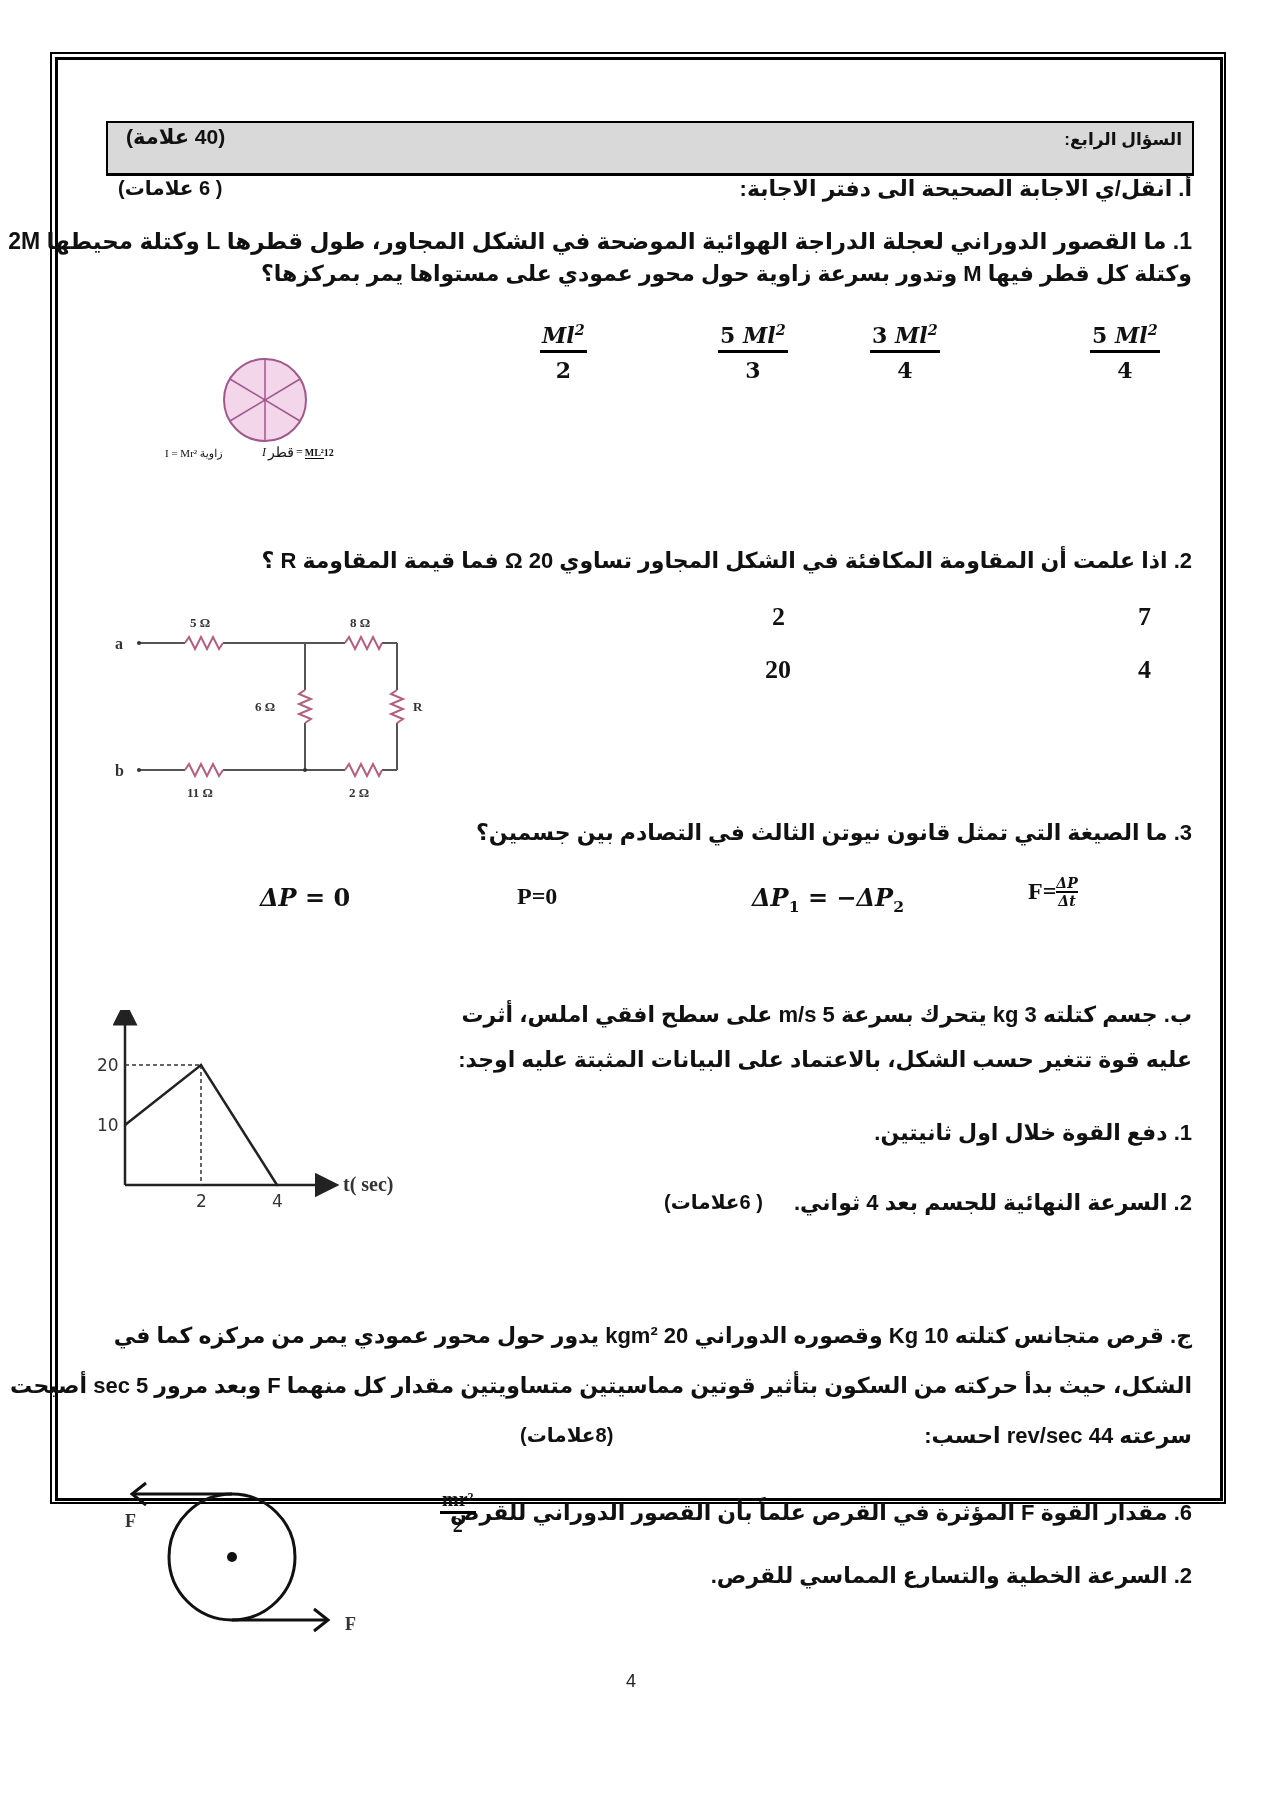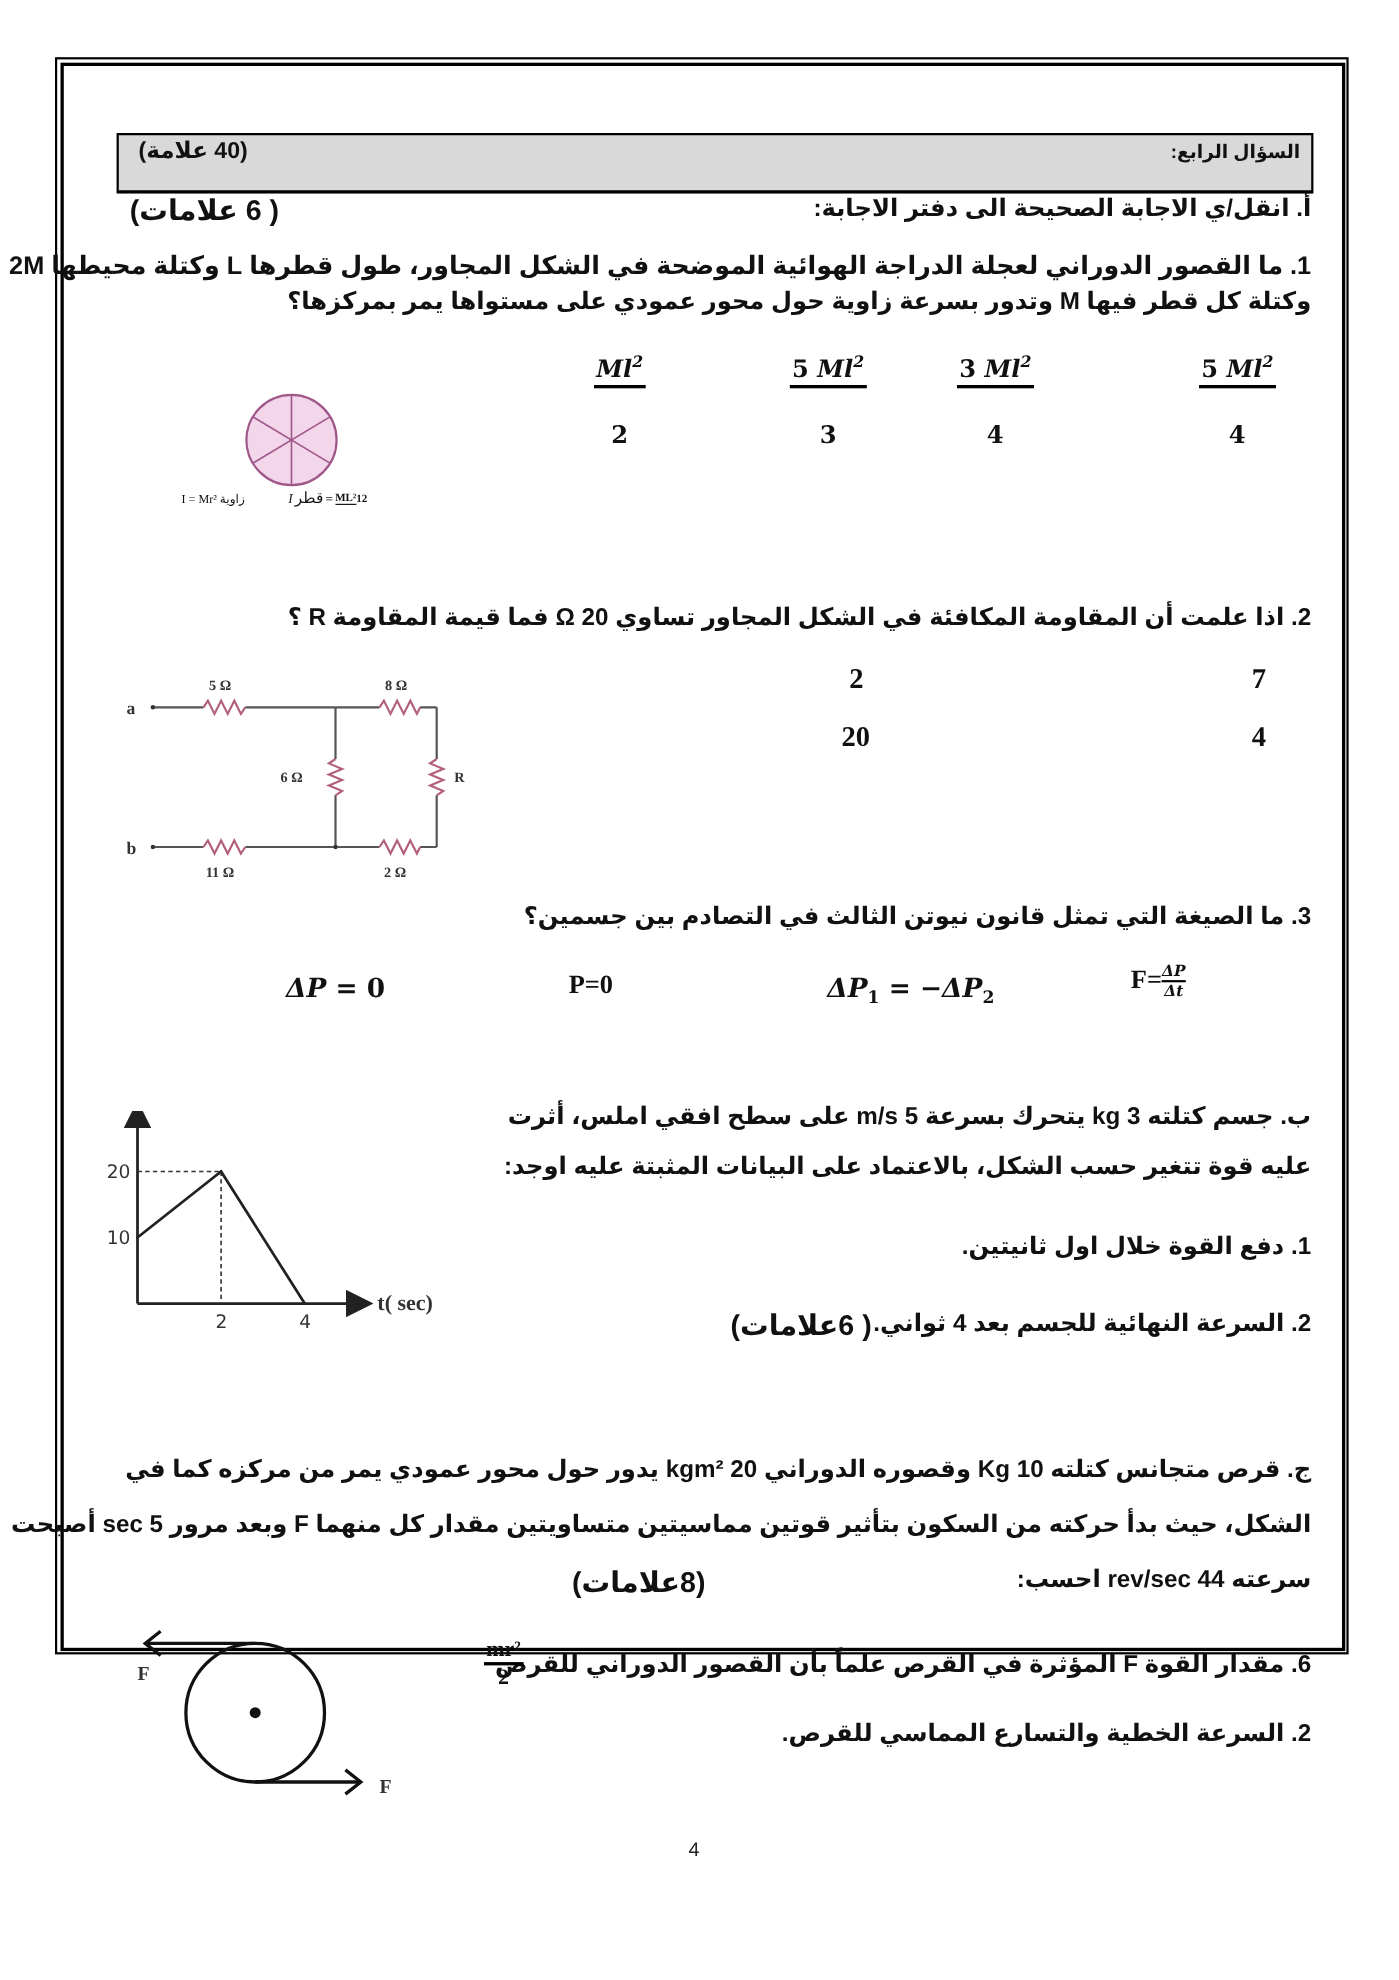--- a/index.html
+++ b/index.html
@@ -8,23 +8,23 @@
   .frame-outer { position:absolute; left:50px; top:52px; width:1172px; height:1448px;
                  border:2px solid #000; }
   .frame-inner { position:absolute; left:55px; top:57px; width:1162px; height:1438px;
                  border:3px solid #000; }
   .abs { position:absolute; }
   .header-box { position:absolute; left:106px; top:121px; width:1084px; height:50px;
                 background:#d9d9d9; border:2px solid #000; border-bottom:3px solid #000; }
   .header-box .q-title { position:absolute; right:10px; top:6px; font-size:17px; font-weight:bold; direction:rtl; }
   .header-box .q-marks { position:absolute; left:18px; top:2px; font-size:21px; font-weight:bold; direction:rtl; }
   .line { position:absolute; right:80px; font-size:22px; font-weight:bold; direction:rtl; text-align:right; white-space:nowrap; }
-  .marks { position:absolute; font-size:26px; font-weight:bold; direction:rtl; white-space:nowrap; }
+  .marks { position:absolute; font-size:20px; font-weight:bold; direction:rtl; white-space:nowrap; }
   .frac { position:absolute; display:inline-flex; flex-direction:column; align-items:center;
-          font-family:"DejaVu Serif", serif; font-weight:bold; font-size:22px;gap:26px; }
+          font-family:"DejaVu Serif", serif; font-weight:bold; font-size:22px; }
   .frac .num { font-style:italic; padding:0 2px 2px 2px; border-bottom:3px solid #000; white-space:nowrap; }
   .frac .num .coef { font-style:normal; }
   .frac .den { padding-top:4px; }
   .opt { position:absolute; font-family:"Liberation Serif", serif; font-weight:bold; font-size:26px; }
   .eq { position:absolute; font-family:"DejaVu Serif", serif; font-weight:bold; font-size:24px; white-space:nowrap; }
   .eq i { font-style:italic; }
   sup { font-size:0.65em; }
   sub { font-size:0.65em; }
   .page-num { position:absolute; left:626px; top:1671px; font-size:18px; color:#222; }
 </style>

